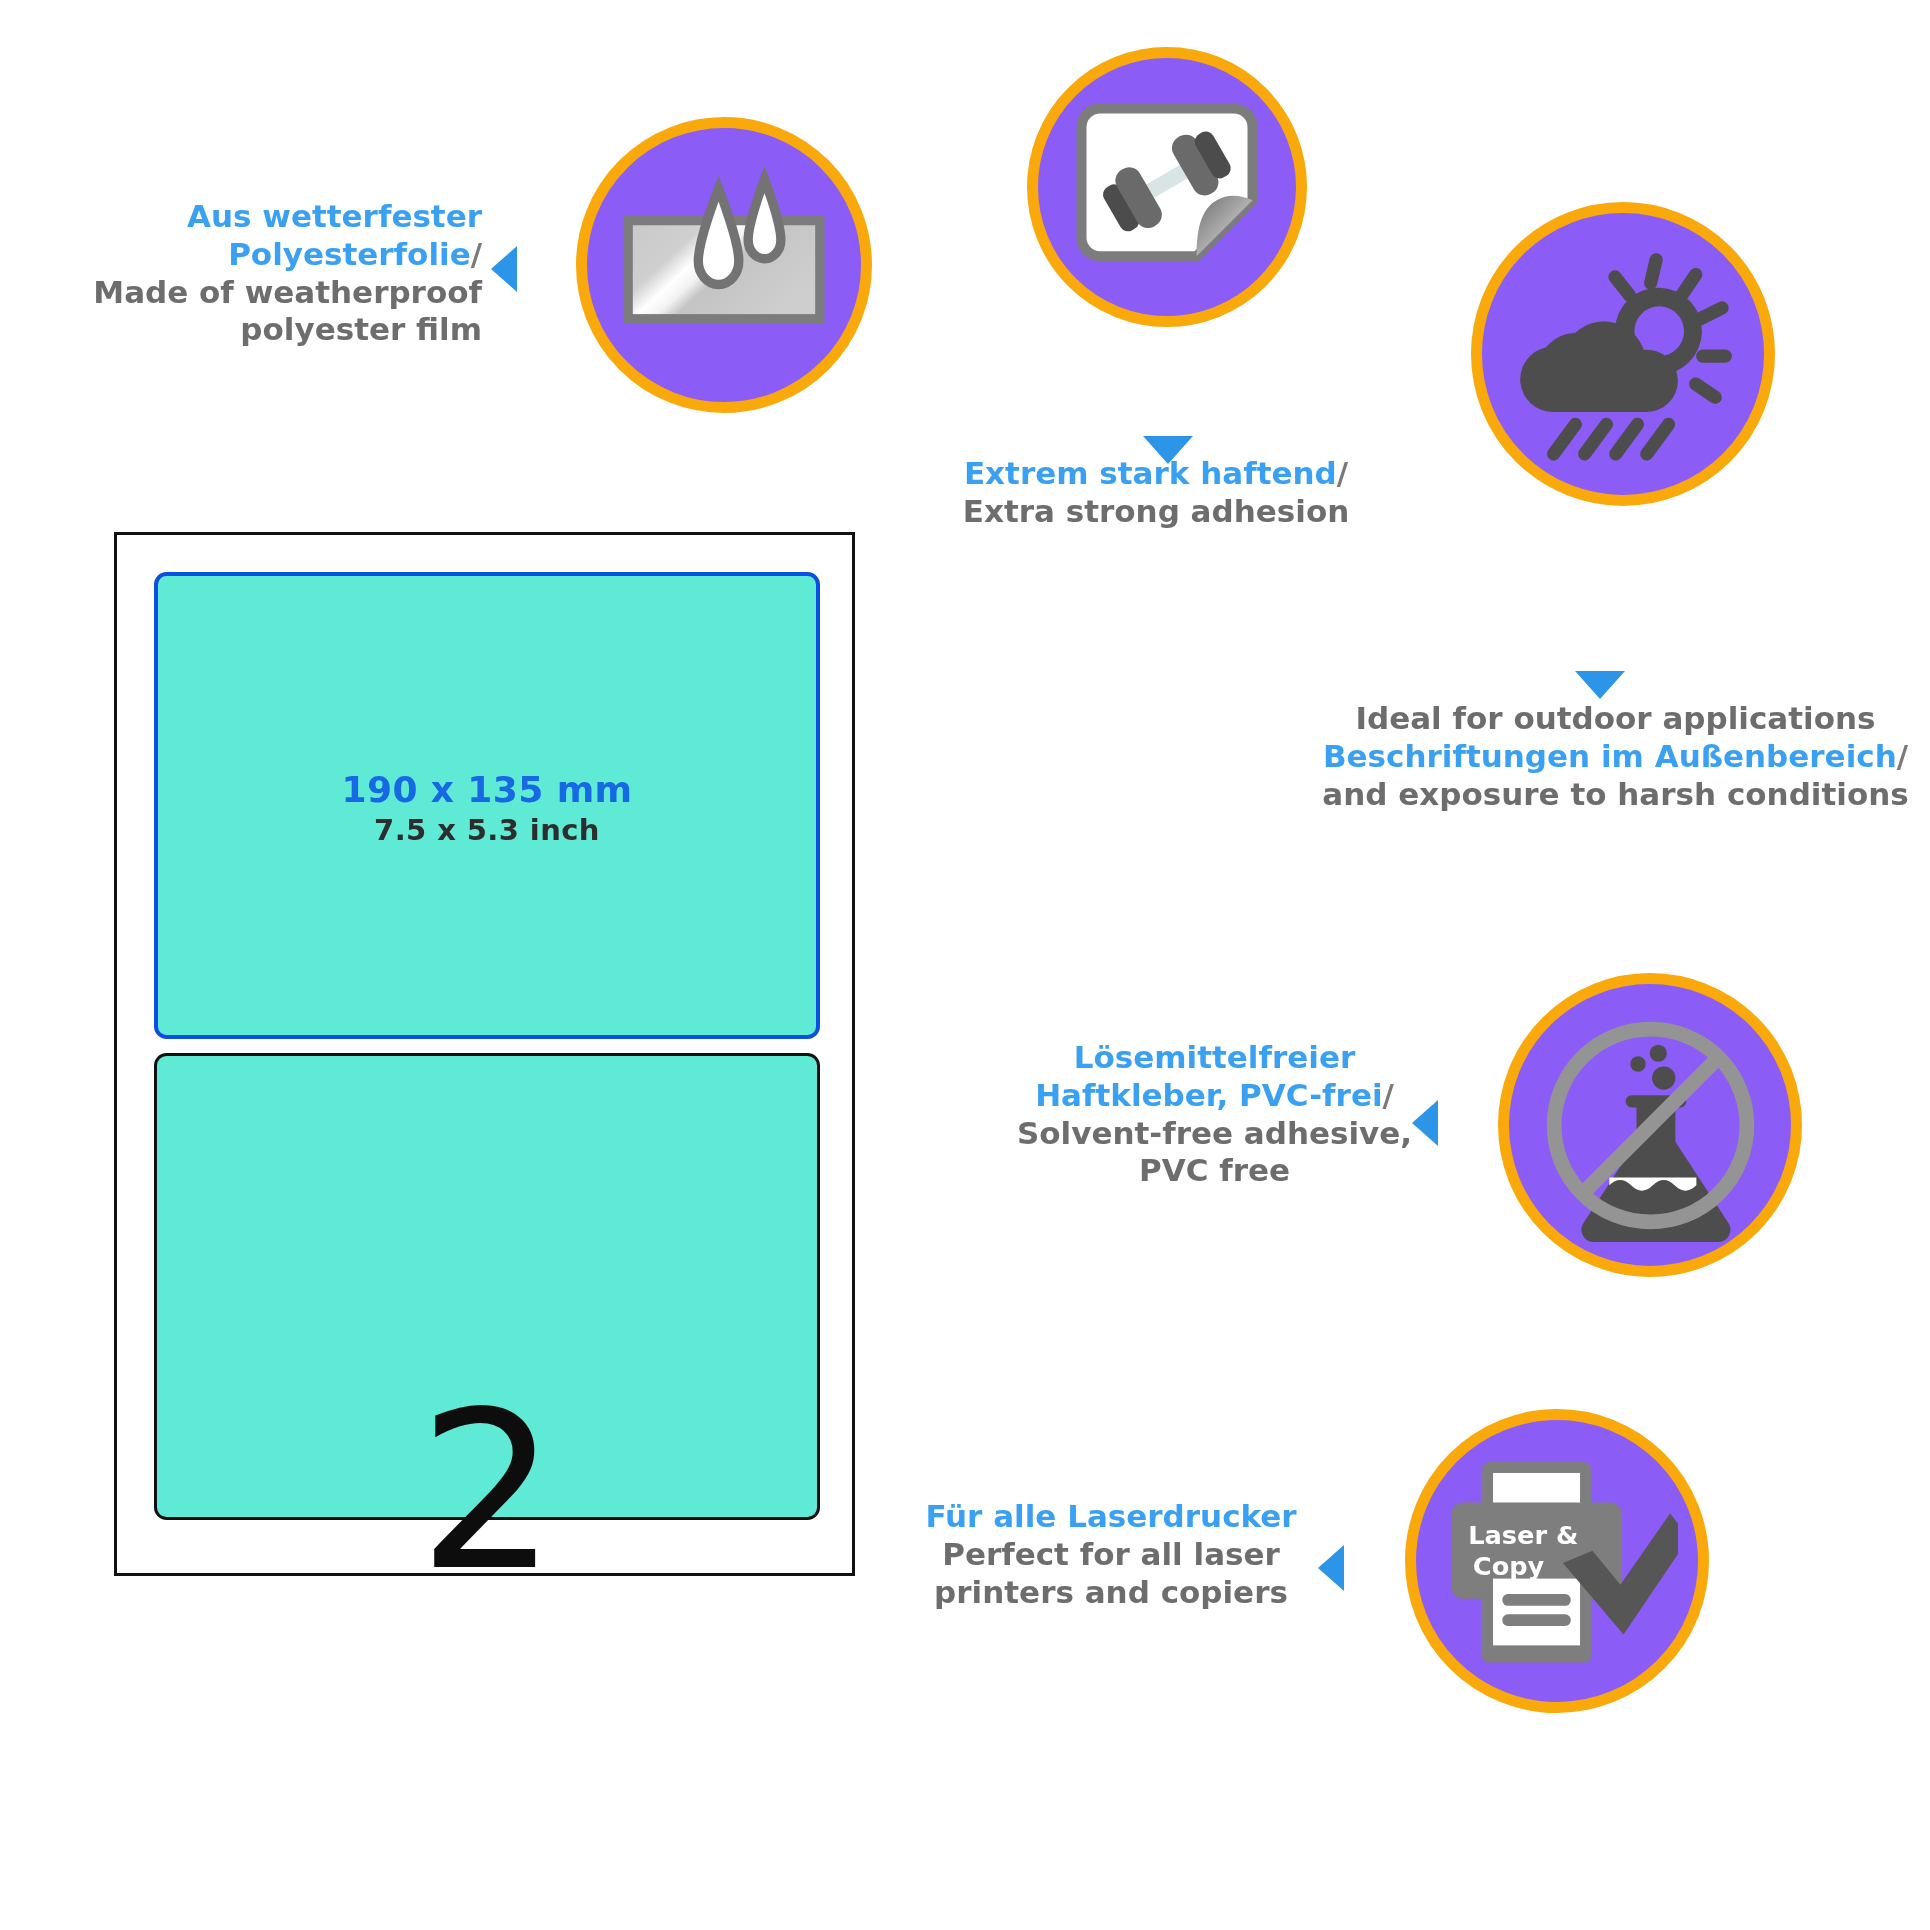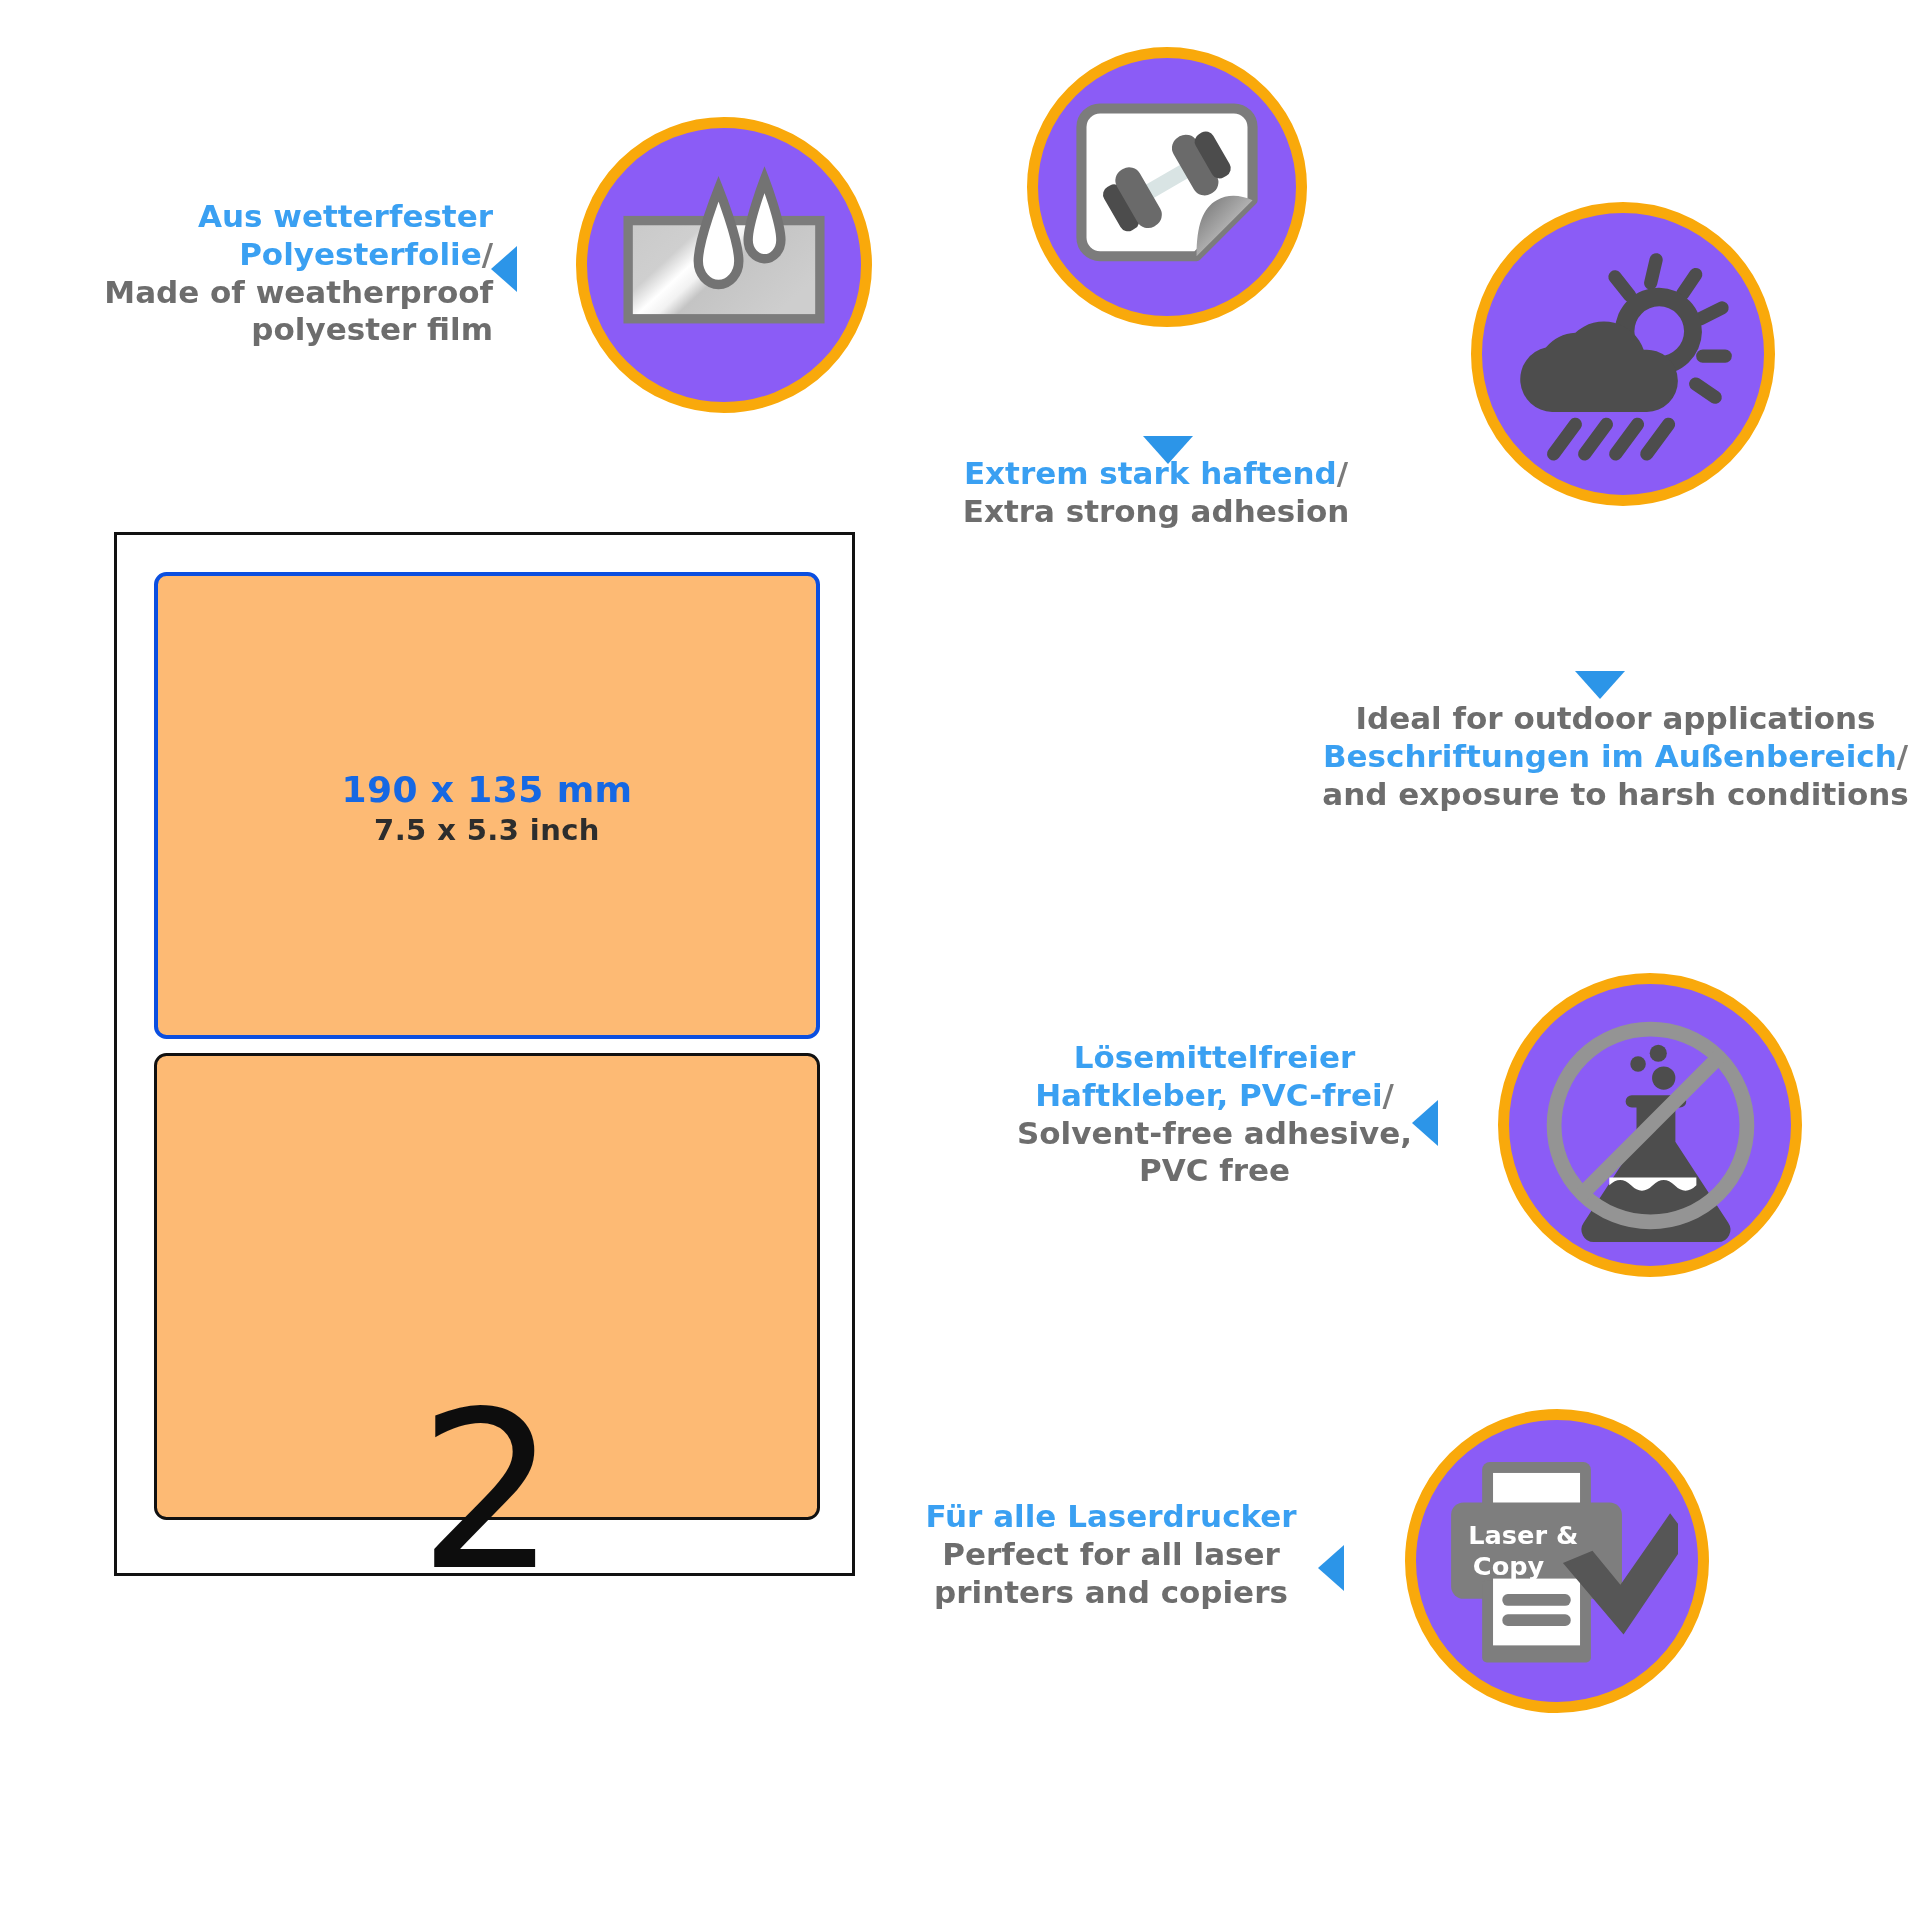--- a/index.html
+++ b/index.html
@@ -8,34 +8,34 @@
 
   
   .abs{position:absolute;}
   .ring{border-radius:50%;border:11px solid #F9A90B;background:#8b5cf6;box-sizing:border-box;}
   .ring-inner{position:absolute;inset:0;display:flex;align-items:center;justify-content:center;}
 
   
   .callout{position:absolute;font-weight:700;line-height:1.22;color:#6d6d6d;}
   .callout .de{color:#3AA0F2;}
   .callout .sl{color:#7a7a7a;}
-  .t-right{text-align:right;margin-left:11px;}
+  .t-right{text-align:right;}
   .t-center{text-align:center;}
 
   
   .tri{position:absolute;width:0;height:0;}
   .tri-left{border-top:23px solid transparent;border-bottom:23px solid transparent;
             border-right:26.5px solid #2C95E8;}
   .tri-down{border-left:25px solid transparent;border-right:25px solid transparent;
             border-top:28px solid #2C95E8;}
 
   
   #sheet{position:absolute;left:114px;top:532px;width:741px;height:1044px;
          border:3.1px solid #111;background:#fff;box-sizing:border-box;}
-  .lbl{position:absolute;box-sizing:border-box;border-radius:12.5px;background:#fdba74;}
+  .lbl{position:absolute;box-sizing:border-box;border-radius:12.5px;background:#5eead4;}
   #lbl-top{left:37px;top:37px;width:666px;height:467px;border:4.7px solid #0B4FE0;}
   #lbl-bot{left:37px;top:518px;width:666px;height:467px;border:3.1px solid #111;}
   #dims{position:absolute;left:0;right:0;top:191px;text-align:center;line-height:1.25;}
   #dims .mm{color:#1668E3;font-size:36px;font-weight:700;letter-spacing:0.4px;}
   #dims .inch{color:#2d2d2d;font-size:29px;font-weight:700;letter-spacing:0.4px;}
   #sheet-count{position:absolute;left:0;width:741px;top:848px;text-align:center;
       font-size:218px;line-height:1;color:#0d0d0d;font-weight:400;
       font-family:"DejaVu Sans","Liberation Sans",sans-serif;z-index:5;}
 </style>
 </head>

